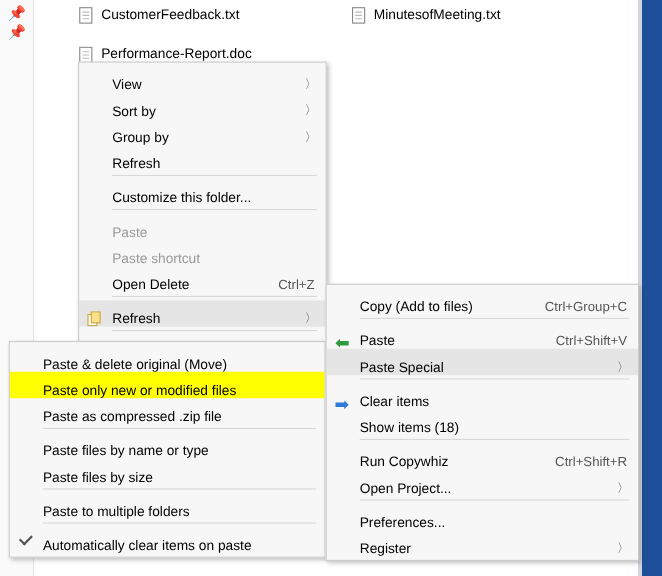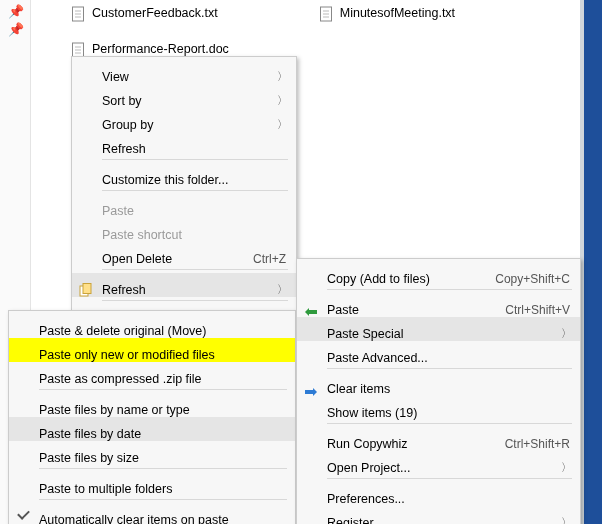--- a/index.html
+++ b/index.html
@@ -123,69 +123,63 @@
     <div class="mi hl">
         <span class="lbl">Paste only new or modified files</span>
       </div>
     <div class="mi">
         <span class="lbl">Paste as compressed .zip file</span>
       </div>
     <div class="sep"></div>
     <div class="mi">
         <span class="lbl">Paste files by name or type</span>
       </div>
-    <div class="mi hover">
-        <span class="lbl">Paste files by date</span>
-      </div>
     <div class="mi">
         <span class="lbl">Paste files by size</span>
       </div>
     <div class="sep"></div>
     <div class="mi">
         <span class="lbl">Paste to multiple folders</span>
       </div>
     <div class="sep"></div>
     <div class="mi chk">
         <span class="lbl">Automatically clear items on paste</span>
       </div>
   </div>
 
   <div class="menu" style="left:296px;top:258px;width:283px">
     <div class="mi">
         <span class="lbl">Copy (Add to files)</span>
-        <span class="cut">Copy+Shift+C</span>
+        <span class="cut">Ctrl+Group+C</span>
       </div>
     <div class="sep"></div>
     <div class="mi">
       <span class="ico">
           <svg width="14" height="10" viewBox="0 0 14 10">
             <path d="M1 5 L5 1 V3 H13 V7 H5 V9 Z" fill="#2f9a3d"></path>
           </svg>
         </span>
       <span class="lbl">Paste</span>
         <span class="cut">Ctrl+Shift+V</span>
     </div>
     <div class="mi hover">
         <span class="lbl">Paste Special</span>
         <span class="arrow">〉</span>
       </div>
-    <div class="mi">
-        <span class="lbl">Paste Advanced...</span>
-      </div>
     <div class="sep"></div>
     <div class="mi">
       <span class="ico">
           <svg width="14" height="8" viewBox="0 0 14 8">
             <path d="M13 4 L9 0 V2 H1 V6 H9 V8 Z" fill="#2d7bd4"></path>
           </svg>
         </span>
       <span class="lbl">Clear items</span>
     </div>
     <div class="mi">
-        <span class="lbl">Show items (19)</span>
+        <span class="lbl">Show items (18)</span>
       </div>
     <div class="sep"></div>
     <div class="mi">
         <span class="lbl">Run Copywhiz</span>
         <span class="cut">Ctrl+Shift+R</span>
       </div>
     <div class="mi">
         <span class="lbl">Open Project...</span>
         <span class="arrow">〉</span>
       </div>

